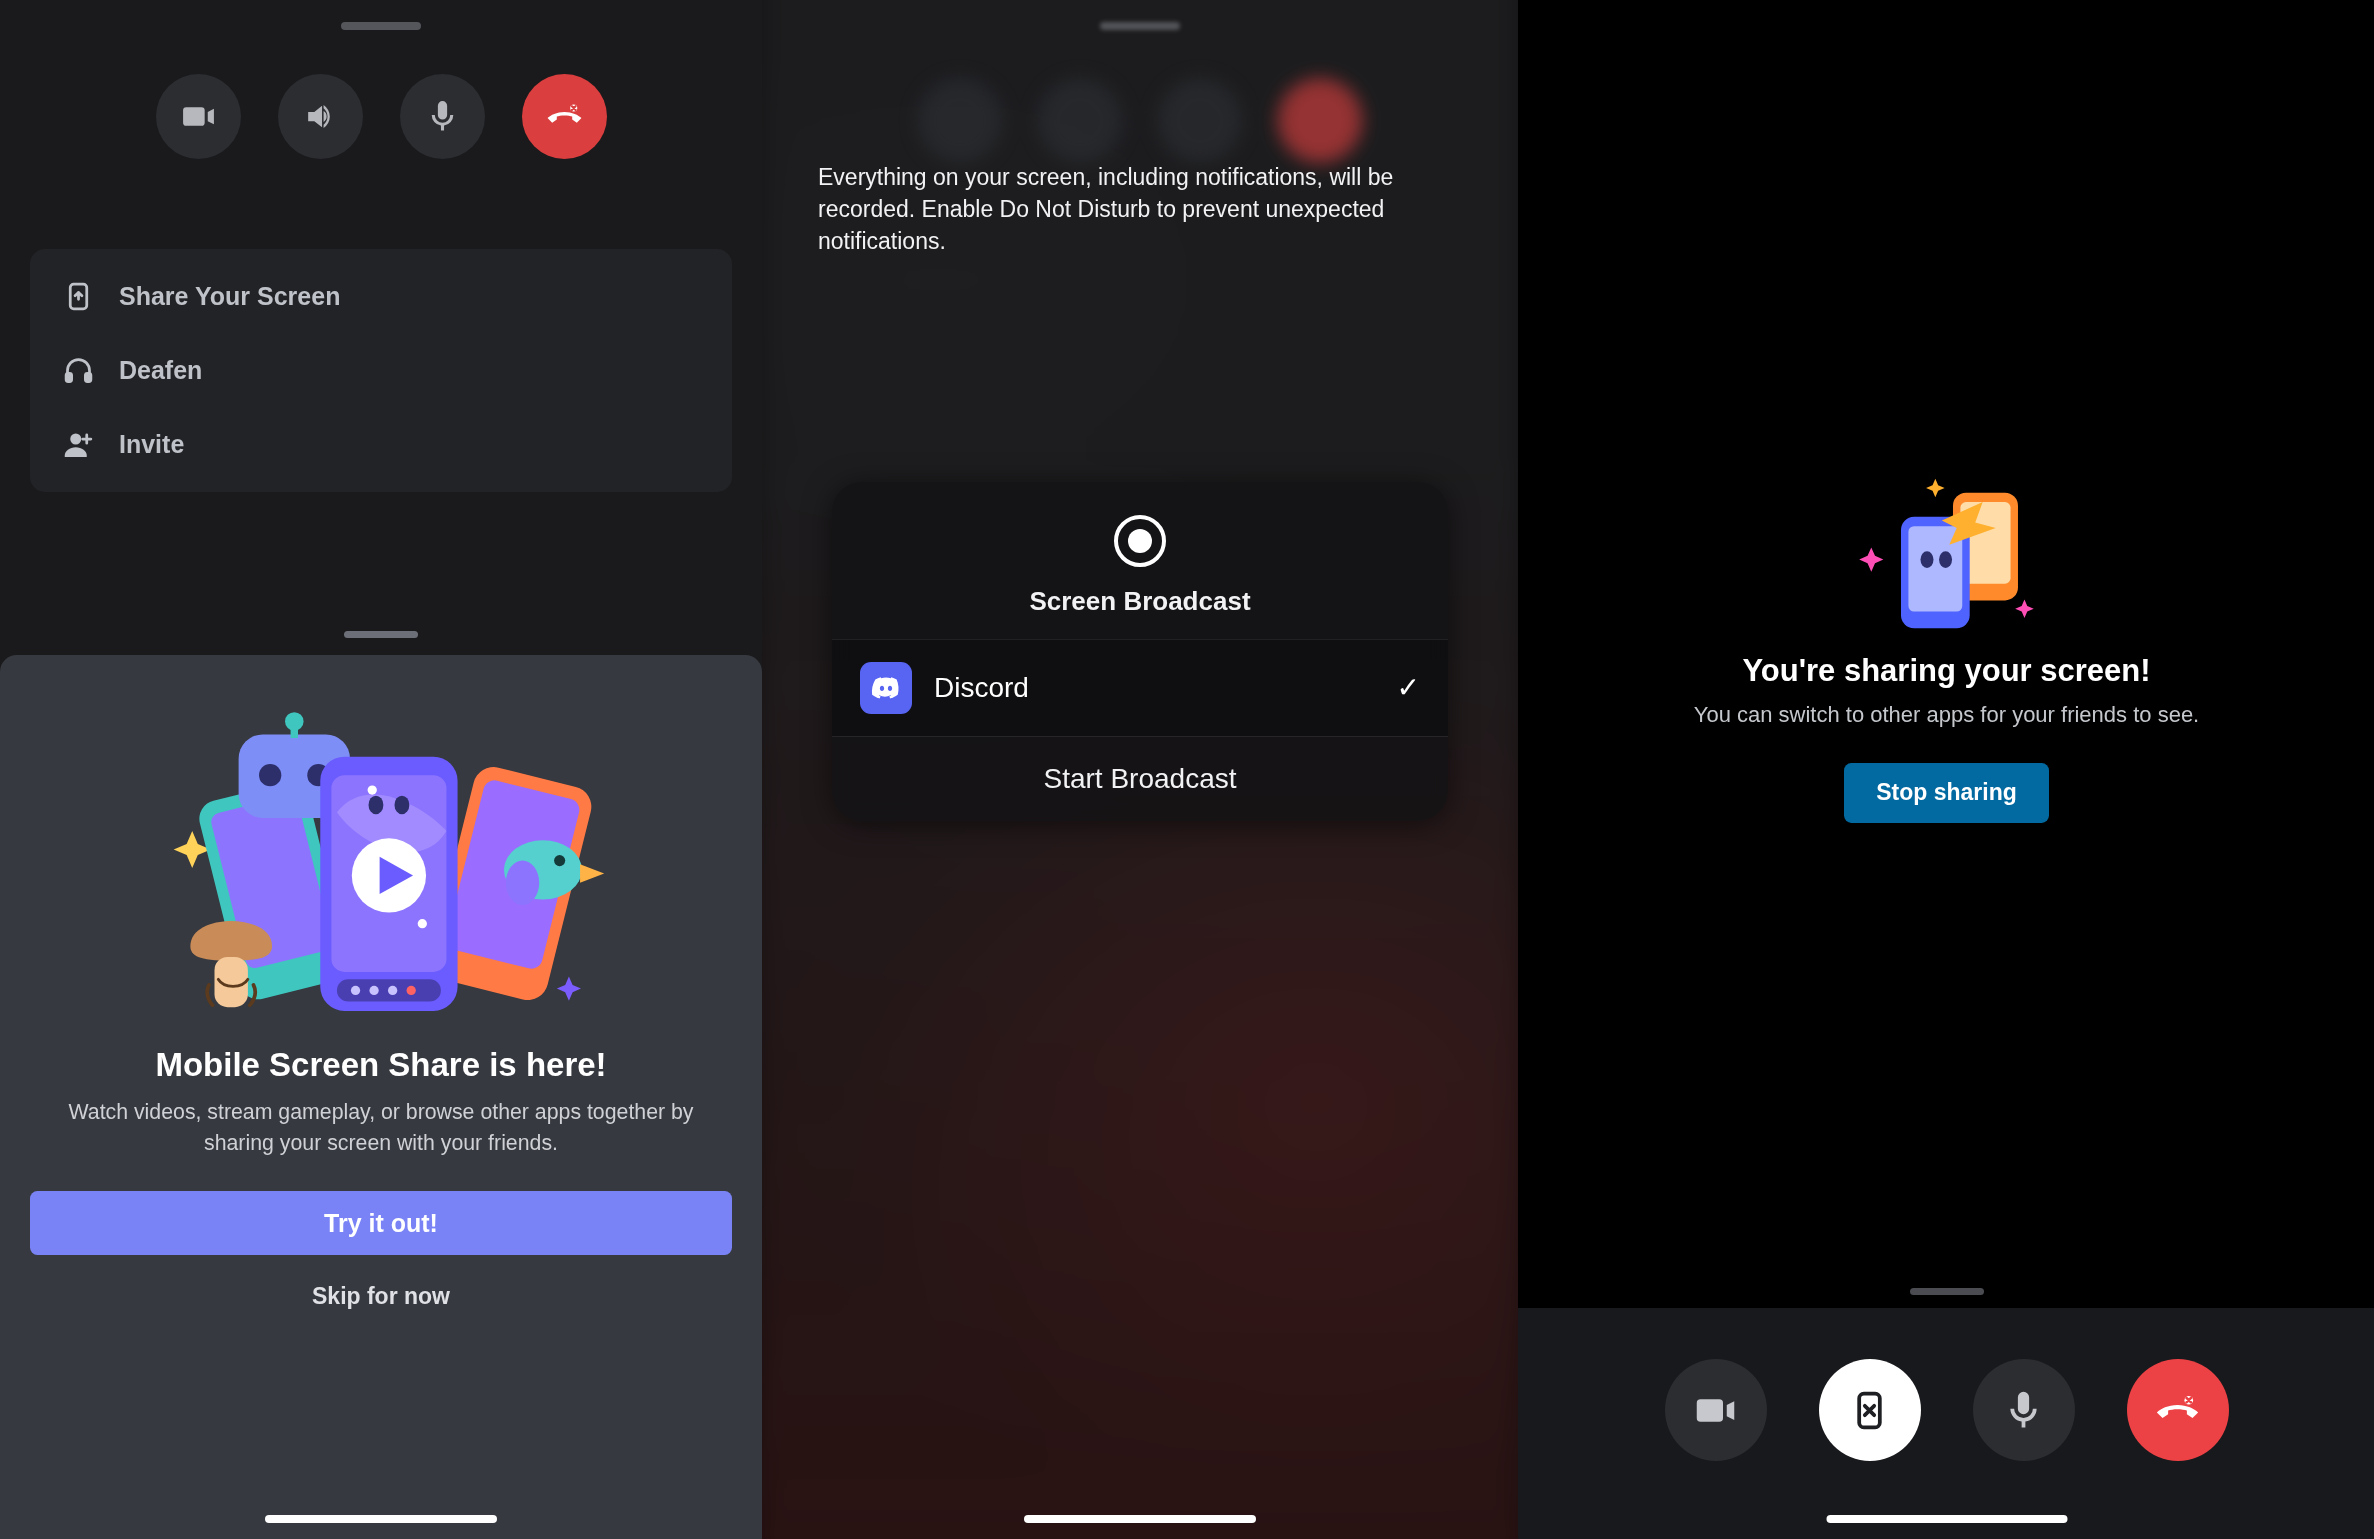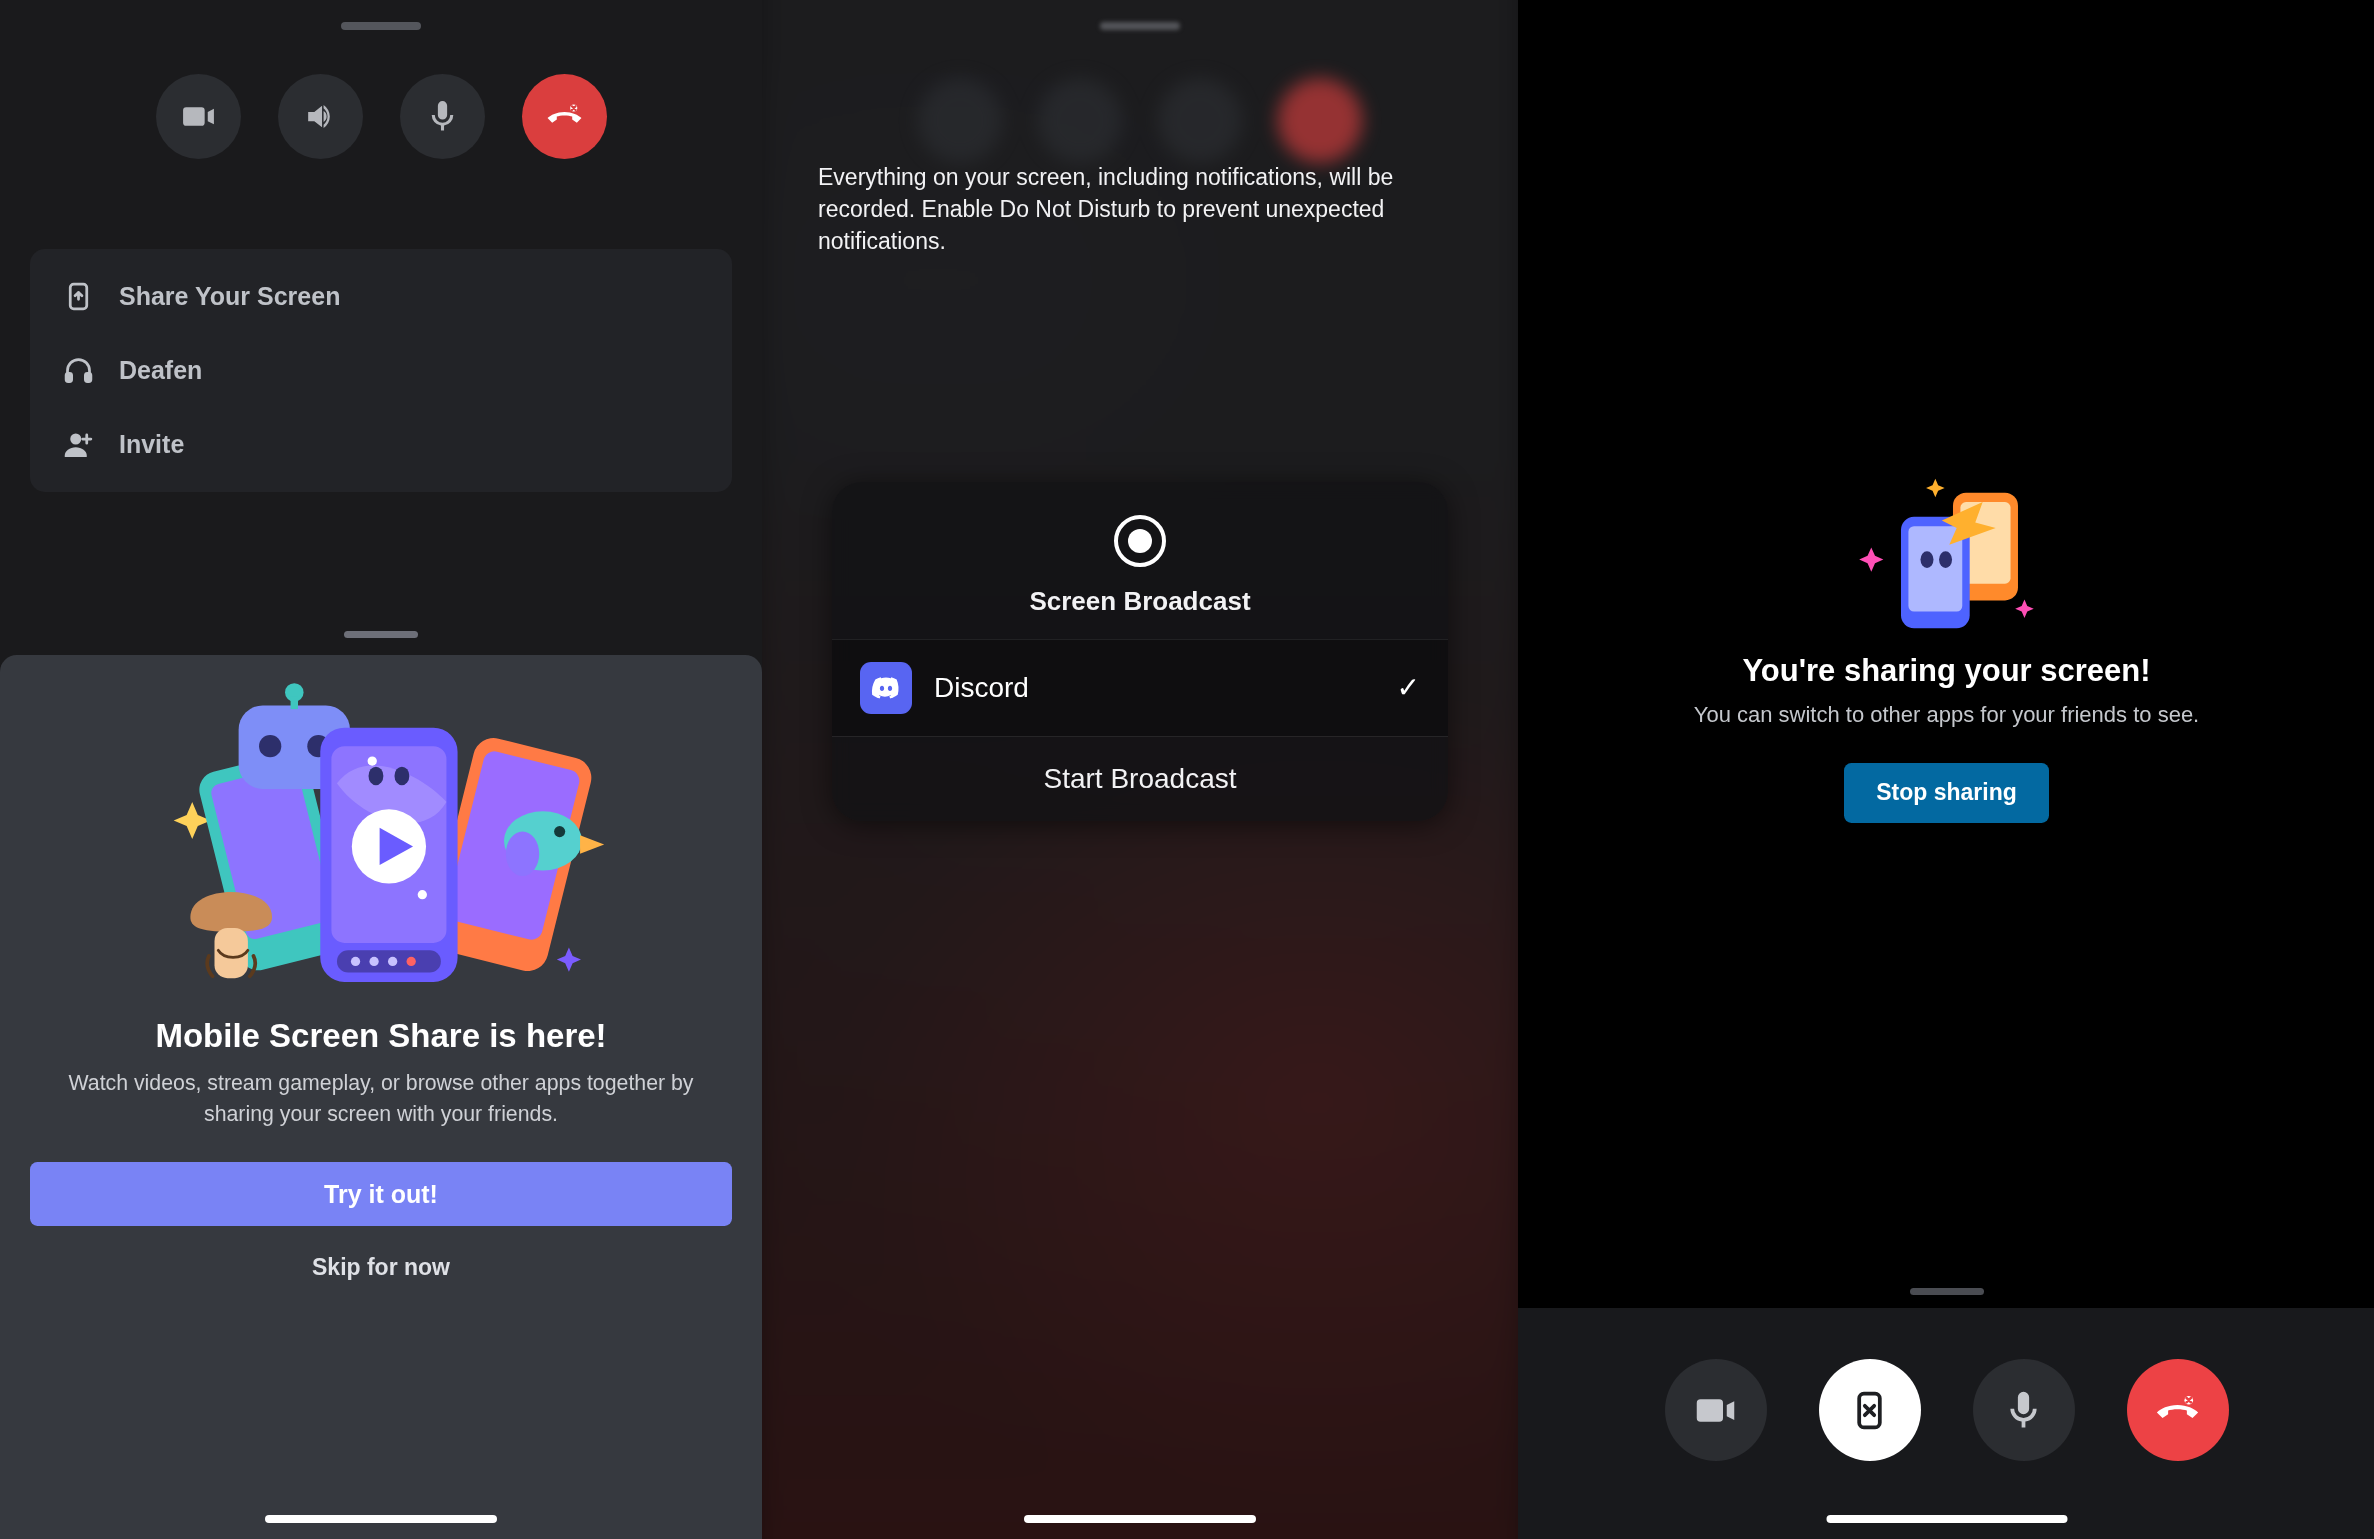--- a/index.html
+++ b/index.html
@@ -72,21 +72,21 @@
     top: 631px; left: 50%; transform: translateX(-50%);
     width: 74px; height: 7.4px; border-radius: 3.7px; background: #6d6f78;
   }
 
   .p1-sheet {
     position: absolute;
     top: 655px; left: 0; right: 0; bottom: 0;
     background: #36393f;
     border-radius: 16.7px 16.7px 0 0;
     display: flex; flex-direction: column; align-items: center;
-    padding: 13px 30px 37px;
+    padding: 42px 30px 37px;
   }
   .illus {
     width: 501px; height: 334px;
     margin-top: 3.7px;
     display: flex; align-items: center; justify-content: center;
     position: relative;
   }
   .illus svg { width: 100%; height: 100%; }
   .p1-title {
     color: #fff; font-size: 33px; font-weight: 800;

